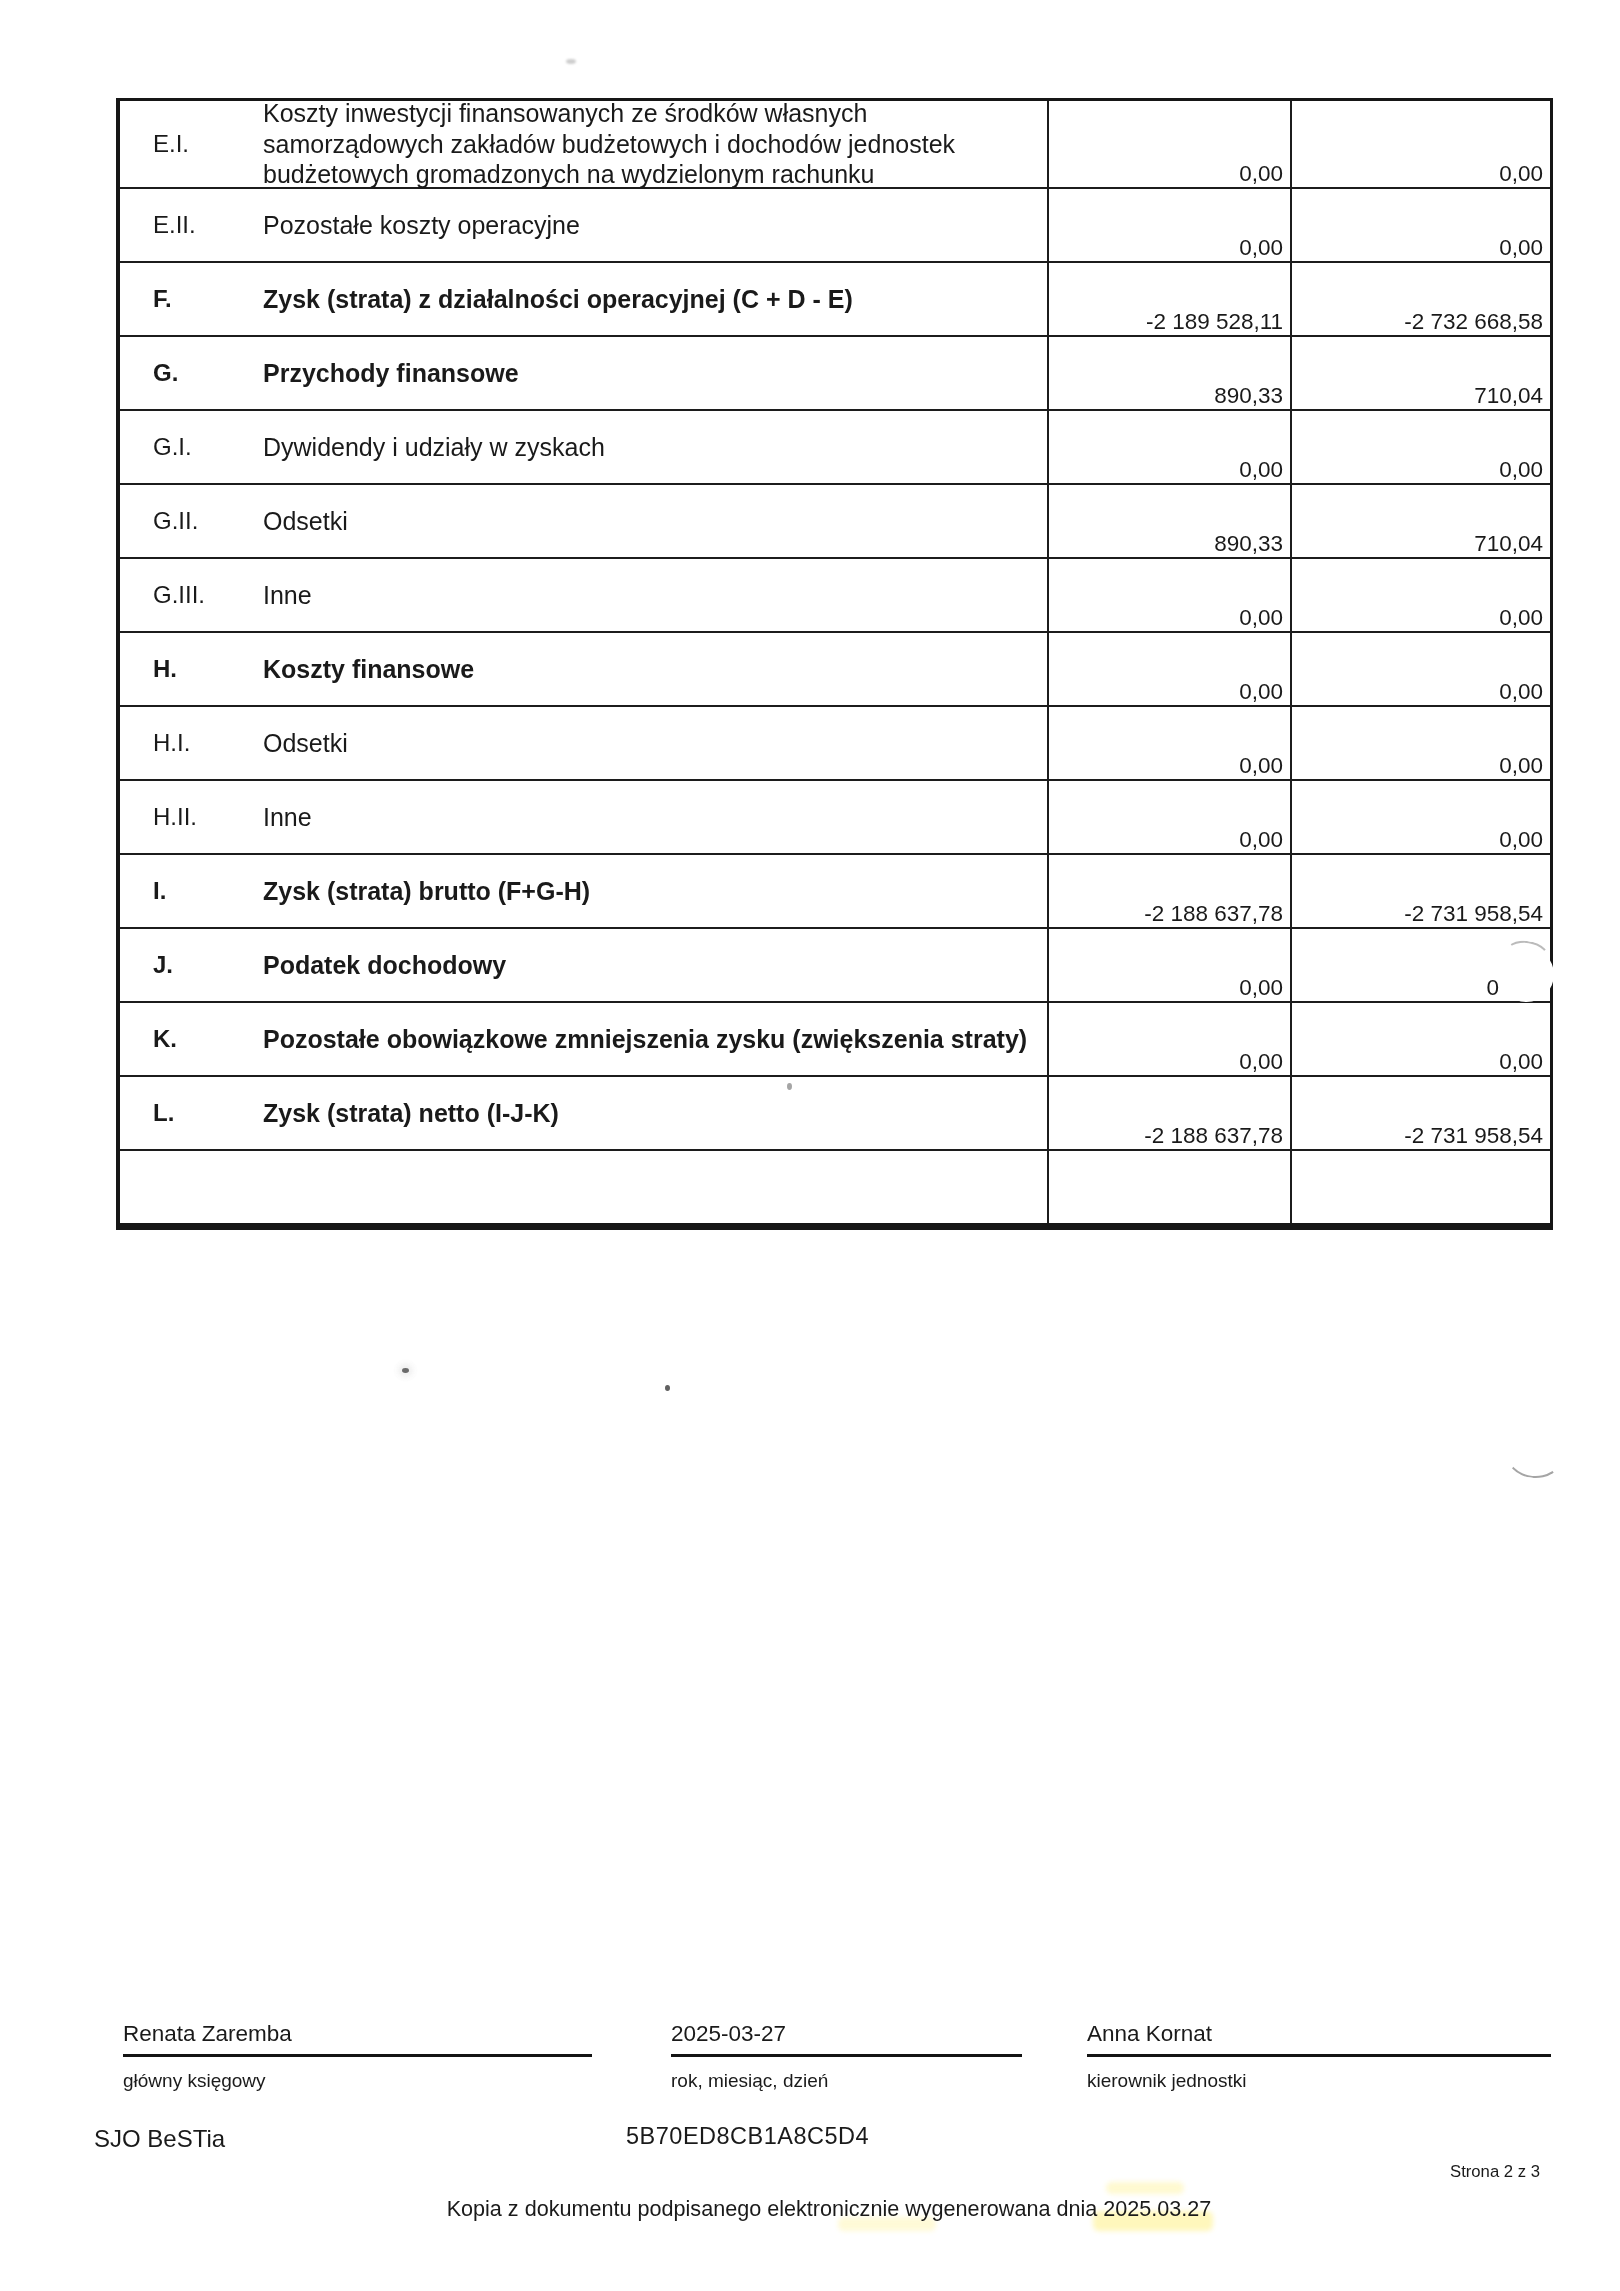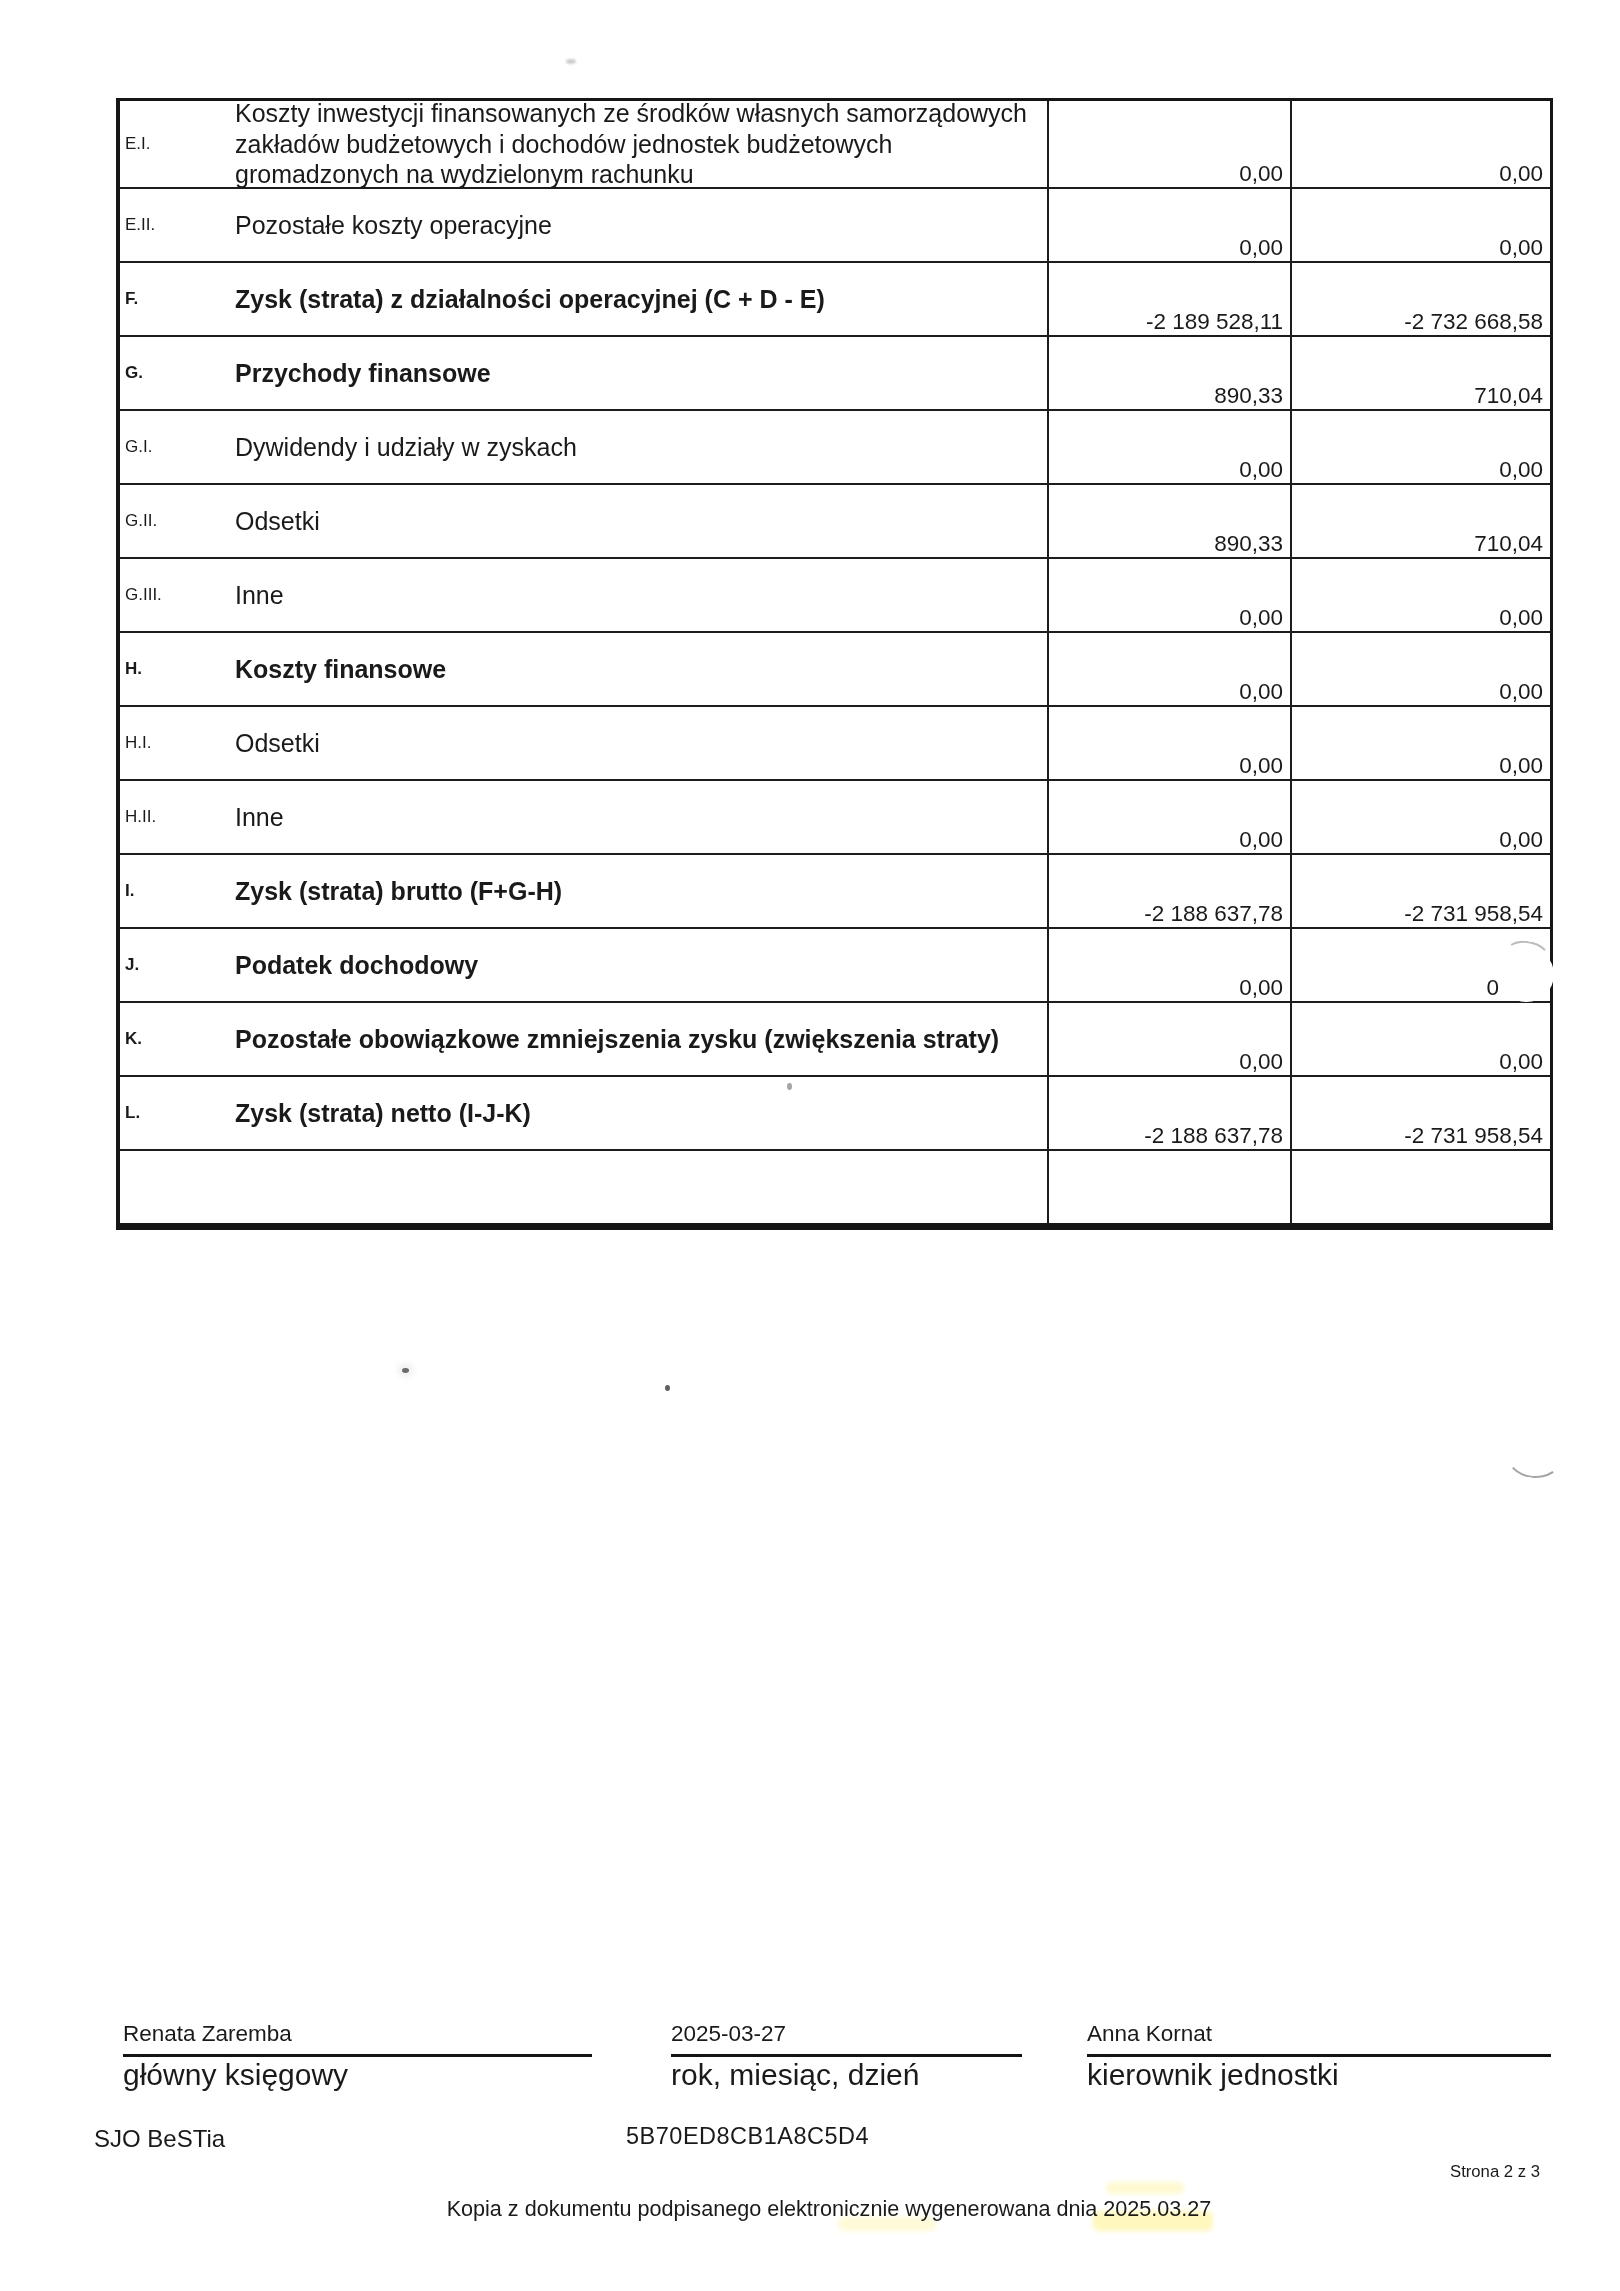--- a/index.html
+++ b/index.html
@@ -13,21 +13,21 @@
   
   .fin-table{
     position:absolute;left:116px;top:98px;width:1437px;
     border:3.9px solid #161616;border-bottom-width:7.8px;border-left-width:4.9px;
     box-sizing:border-box;background:#fff;
   }
   .row{display:flex;height:74px;box-sizing:border-box;background:#fff;}
   .row.tall{height:86px;}
   .row + .row{border-top:2.9px solid #1c1c1c;}
   .c-desc{width:927px;flex-shrink:0;display:flex;align-items:center;box-sizing:border-box;}
-  .c-desc .code{width:110px;padding-left:5px;flex-shrink:0;font-size:17px;}
+  .c-desc .code{width:110px;padding-left:33px;flex-shrink:0;font-size:24px;}
   .c-desc .label{flex:1;padding-right:11px;font-size:25px;line-height:1.22;}
   .row.bold .code,.row.bold .label{font-weight:bold;}
   .c-val{
     width:243px;flex-shrink:0;border-left:2.9px solid #1c1c1c;
     display:flex;align-items:flex-end;justify-content:flex-end;
     padding-right:6.9px;box-sizing:border-box;font-size:22.5px;white-space:nowrap;
     position:relative;
   }
   .c-val.second{width:auto;flex:1;}
   
@@ -40,21 +40,21 @@
   .row.has-blob .blob-artifact::before{
     content:"";position:absolute;left:3.9px;top:-5.9px;width:43px;height:29px;
     border:2.9px solid #9f9f9f;border-color:#9f9f9f transparent transparent transparent;
     border-radius:50%;transform:rotate(9deg);opacity:.7;
   }
 
   
   .sig{position:absolute;top:2021px;text-align:left;}
   .sig-name{font-size:22.5px;padding-bottom:6.9px;}
   .sig-line{border-top:3.9px solid #141414;height:0;}
-  .sig-role{font-size:30px;padding-top:1px;}
+  .sig-role{font-size:19px;padding-top:13px;}
   .sig.left{left:123px;width:469px;}
   .sig.mid{left:671px;width:351px;}
   .sig.right{left:1087px;width:464px;}
 
   
   .app-name{position:absolute;left:94px;top:2125px;font-size:24px;}
   .doc-hash{position:absolute;left:626px;top:2123px;font-size:23.5px;letter-spacing:0.5px;}
   .page-ind{position:absolute;left:1450px;top:2162px;font-size:16.7px;}
   .copy-note{
     position:absolute;left:829px;top:2196px;transform:translateX(-50%);

